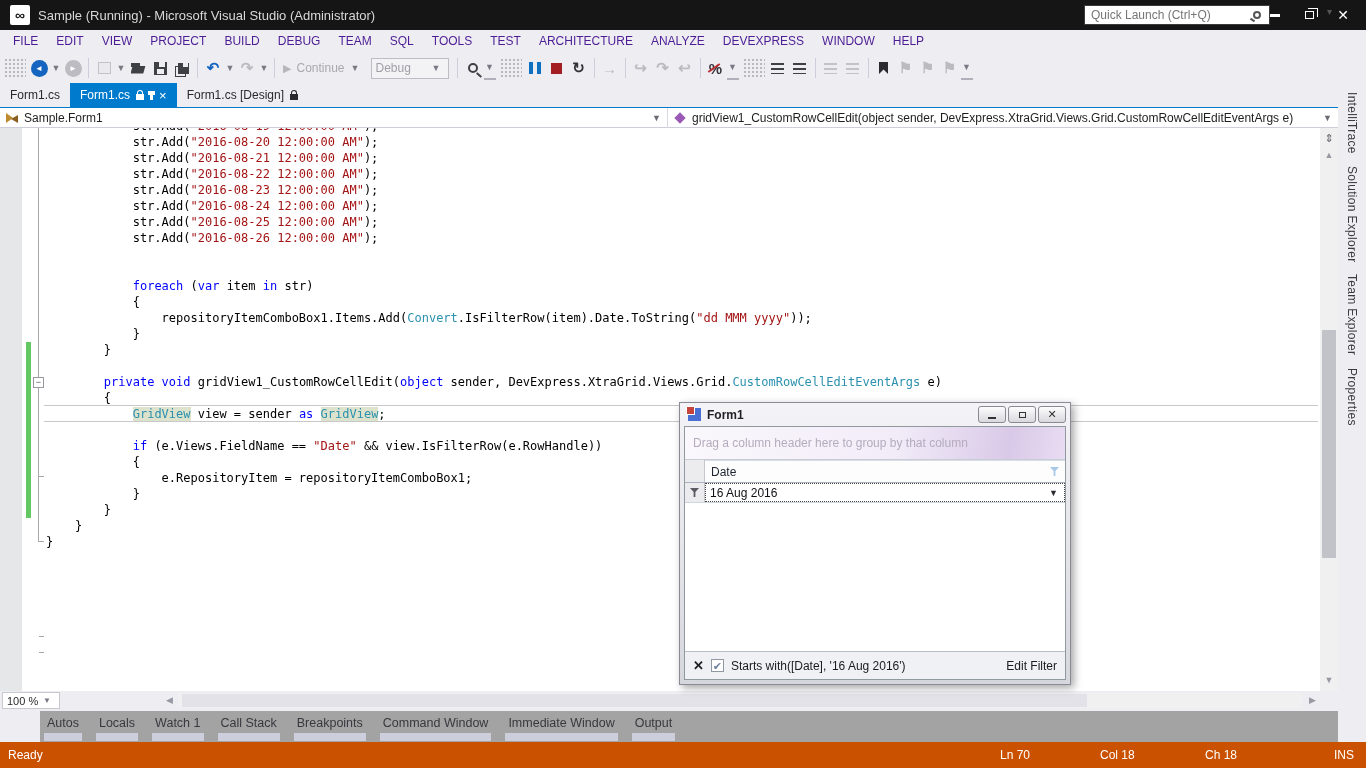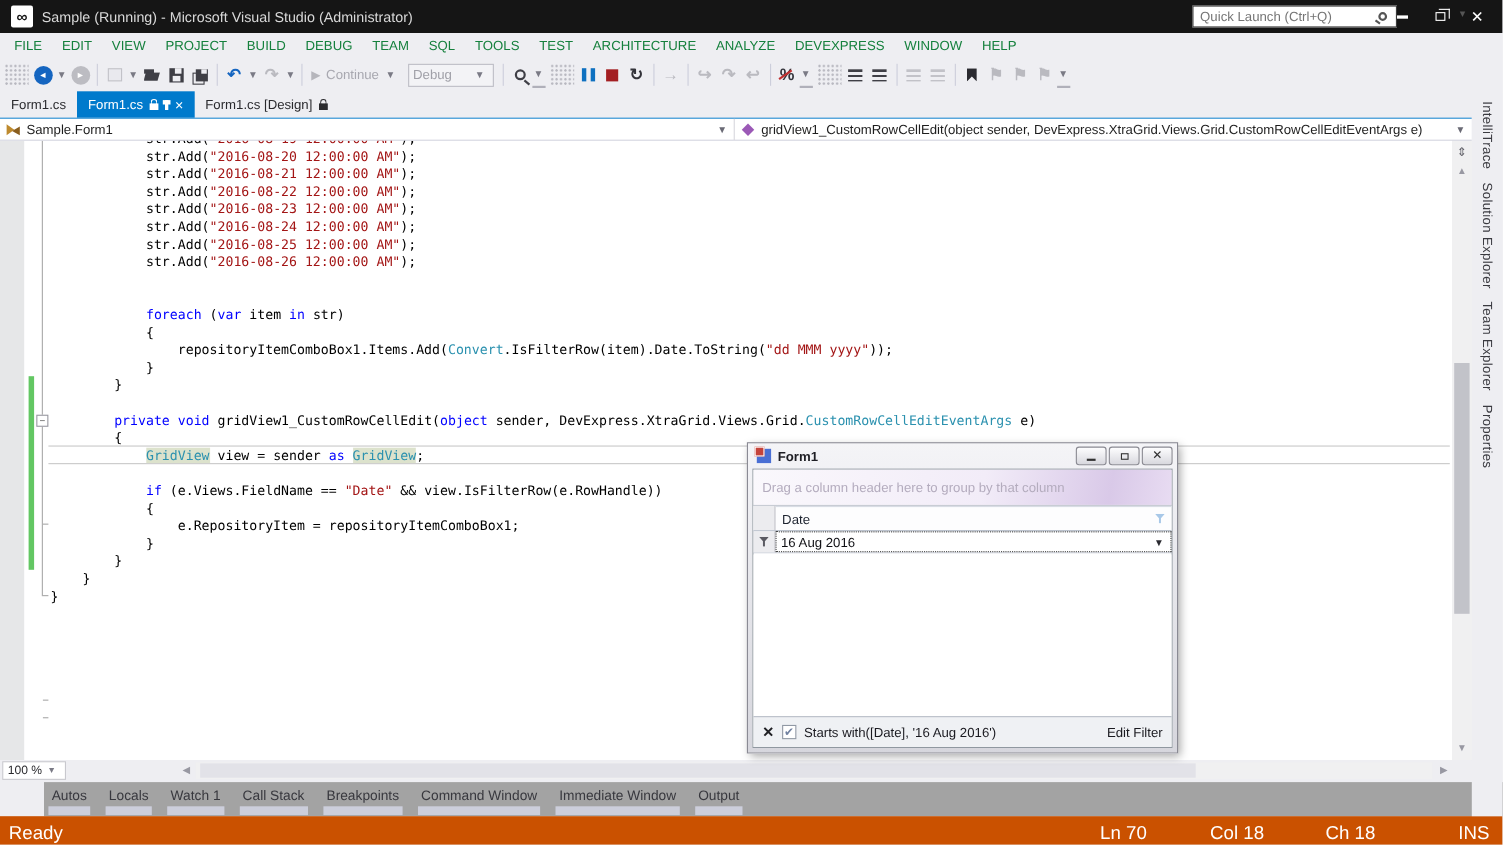--- a/index.html
+++ b/index.html
@@ -24,21 +24,21 @@
   #winbtns { position:absolute; right:6px; top:0; height:30px; display:flex; align-items:center; }
   .glyph-min { width:10px; height:3px; background:#fff; }
   .glyph-restore { width:9px; height:8px; border:1px solid #fff; position:relative; }
   .glyph-restore::before { content:""; position:absolute; left:2px; top:-4px; width:9px; height:8px;
     border:1px solid #fff; border-bottom:none; border-left:none; }
   .glyph-close { color:#fff; font-size:14px; line-height:1; }
 
   
   #menubar { position:absolute; left:0; top:30px; width:1366px; height:22px; background:#EEEEF2;
     display:flex; align-items:center; padding-left:4px; }
-  .mi { font-size:12px; color:#15803d; padding:0 9px; line-height:22px; }
+  .mi { font-size:12px; color:#4c1d95; padding:0 9px; line-height:22px; }
 
   
   #toolbar { position:absolute; left:0; top:52px; width:1366px; height:32px; background:#EEEEF2;
     display:flex; align-items:center; padding-left:2px; }
   .tbi { display:inline-flex; align-items:center; justify-content:center; height:24px; min-width:22px; }
   .tb-grip { width:8px; height:20px; margin:0 2px;
     background-image:radial-gradient(circle, #B8B8C0 1px, transparent 1.2px);
     background-size:4px 4px; }
   .tb-sep { width:1px; height:20px; background:#CCCEDB; margin:0 4px; min-width:1px; }
   .tb-caret { color:#7A7A85; font-size:9px; min-width:12px; }
@@ -143,21 +143,21 @@
   #hs-right { position:absolute; right:22px; top:4px; color:#9898A2; font-size:9px; }
 
   
   #btabs { position:absolute; left:0; top:711px; width:1338px; height:31px; background:#a3a3a3;
     display:flex; align-items:flex-start; padding:4px 0 0 4px; gap:14px;margin-left:40px; }
   .btab { display:flex; flex-direction:column; }
   .btab .lbl { font-size:12.5px; color:#38383E; padding:1px 3px 3px; }
   .btab .bar { height:8px; background:#CCCEDB; }
 
   
-  #statusbar { position:absolute; left:0; top:742px; width:1366px; height:26px; color:#fff; font-size:17px; }
+  #statusbar { position:absolute; left:0; top:742px; width:1366px; height:26px; color:#fff; font-size:12px; }
   #statusbar span { position:absolute; top:6px; }
   #st-ready { left:8px; }
   #st-ln { left:1000px; } #st-col { left:1100px; } #st-ch { left:1205px; } #st-ins { right:12px; }
 
   
   #sidestrip { position:absolute; left:1338px; top:84px; width:28px; height:658px; background:#EEEEF2; }
   .vtab { writing-mode:vertical-rl; font-size:12px; color:#3A3A40; margin:12px auto 0; display:block;
     text-align:left; letter-spacing:.3px; }
   .vtab:first-child { margin-top:8px; }
 

